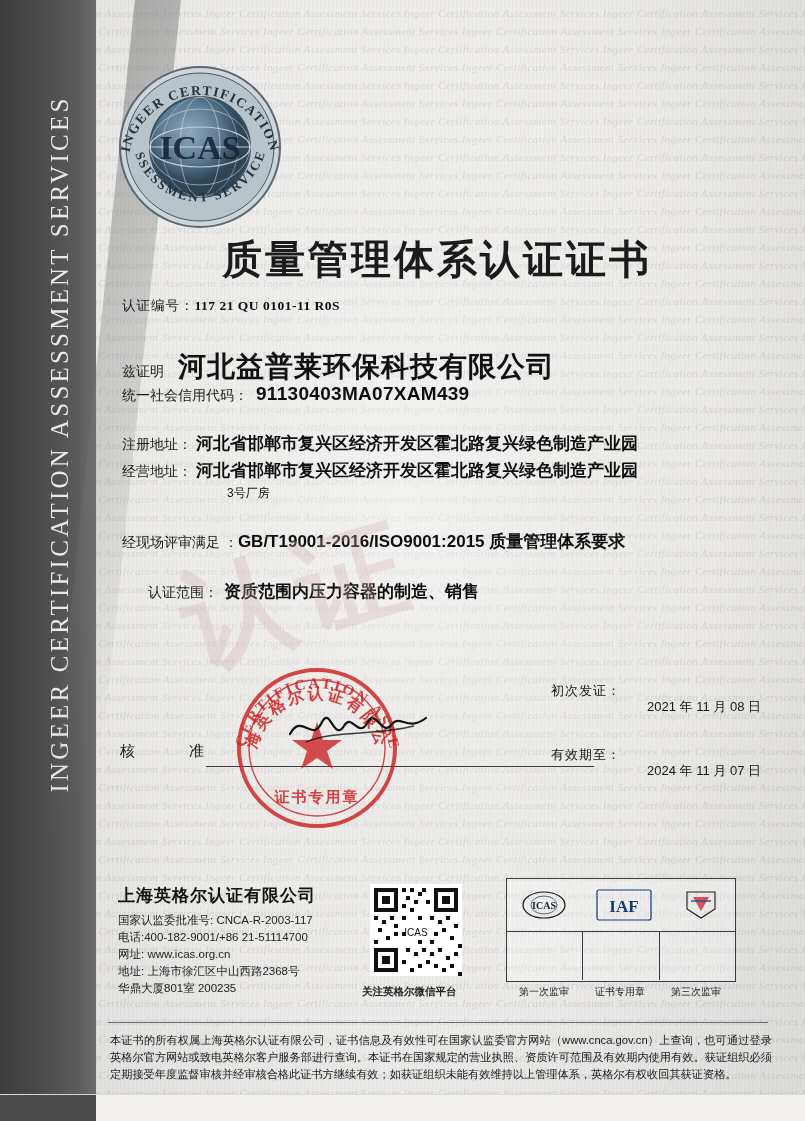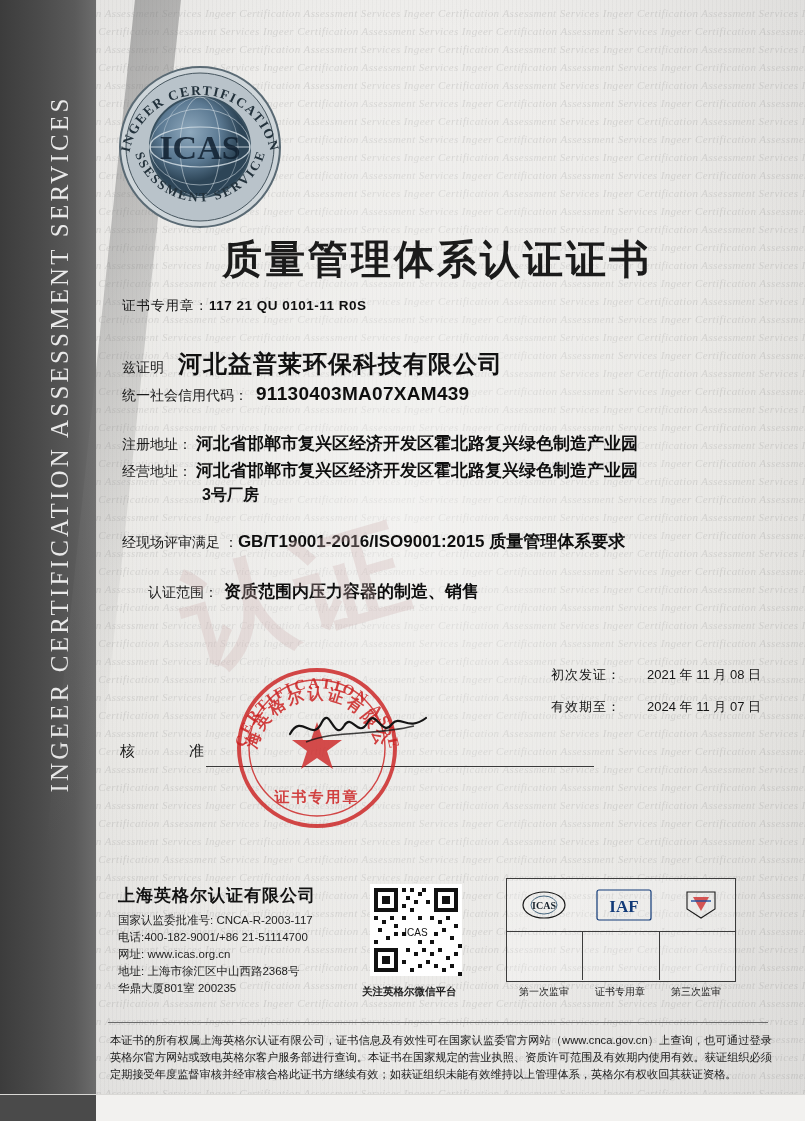--- a/index.html
+++ b/index.html
@@ -85,51 +85,51 @@
     font-size:40px;
     letter-spacing:3px;
     color:#1b1b1b;
   }
   .cert-no{
     position:absolute;left:122px;top:297px;
     font-size:13.5px;color:#1d1d1d;
     letter-spacing:.5px;
   }
   .cert-no .lbl{letter-spacing:1px;}
-  .cert-no .val{font-family:Liberation Sans, sans-serif;margin-top:36px;}
+  .cert-no .val{font-family:Liberation Serif, serif;margin-top:36px;}
 
   .row{position:absolute;font-size:14px;color:#111;}
   .lbl{color:#1a1a1a;}
   .val{font-weight:bold;color:#0e0e0e;}
 
   .r-hereby{left:122px;top:348px;}
   .r-hereby .lbl{font-size:14px;}
   .r-hereby .company{
-    font-weight:bold;font-size:24px;letter-spacing:1px;margin-left:14px;
+    font-weight:bold;font-size:28px;letter-spacing:1px;margin-left:14px;
     font-family:"Liberation Sans", sans-serif;
   }
   .r-credit{left:122px;top:383px;}
   .r-credit .val{font-size:19px;margin-left:8px;letter-spacing:.3px;}
 
   .r-reg{left:122px;top:432px;width:640px;}
   .r-reg .val{font-size:17px;margin-left:4px;}
   .r-biz{left:122px;top:459px;width:660px;}
   .r-biz .val{font-size:17px;margin-left:4px;}
-  .r-biz .val2{font-size:16px;font-weight:bold;display:block;margin-left:80px;margin-top:3px;}
+  .r-biz .val2{font-size:12px;font-weight:normal;display:block;margin-left:105px;margin-top:3px;}
 
   .r-std{left:122px;top:530px;}
   .r-std .val{font-size:17px;}
   .r-scope{left:122px;top:580px;margin-left:26px;}
   .r-scope .val{font-size:17px;margin-left:6px;}
 
   
   .dates{position:absolute;right:44px;top:666px;text-align:right;font-size:13px;color:#151515;}
   .dates .drow{display:flex;gap:26px;margin-bottom:14px;align-items:center;}
   .dates .dlbl{width:86px;letter-spacing:1px;}
-  .dates .dval{font-family:"Liberation Sans",sans-serif;}
+  .dates .dval{font-family:"Liberation Sans",sans-serif;margin-top:32px;}
 
   .approve{
     position:absolute;left:120px;top:742px;font-size:15px;letter-spacing:8px;color:#151515;
   }
   .approve-line{
     position:absolute;left:206px;top:766px;width:388px;height:1px;background:#3a3a3a;
   }
 
   
   .seal{
@@ -287,21 +287,21 @@
       </text>
       <text font-family="Liberation Serif, serif" font-size="13" font-weight="bold" fill="#23323c" letter-spacing="2.2">
         <textPath href="#arcBot" startOffset="50%" text-anchor="middle">ASSESSMENT SERVICES</textPath>
       </text>
     </svg>
   </div>
 
   <div class="title">质量管理体系认证证书</div>
 
   <div class="cert-no">
-    <span class="lbl">证书专用章：</span><span class="val">117 21 QU 0101-11 R0S</span>
+    <span class="lbl">认证编号：</span><span class="val">117 21 QU 0101-11 R0S</span>
   </div>
 
   <div class="row r-hereby">
     <span class="lbl">兹证明</span><span class="company">河北益普莱环保科技有限公司</span>
   </div>
 
   <div class="row r-credit">
     <span class="lbl">统一社会信用代码：</span><span class="val">91130403MA07XAM439</span>
   </div>
 

